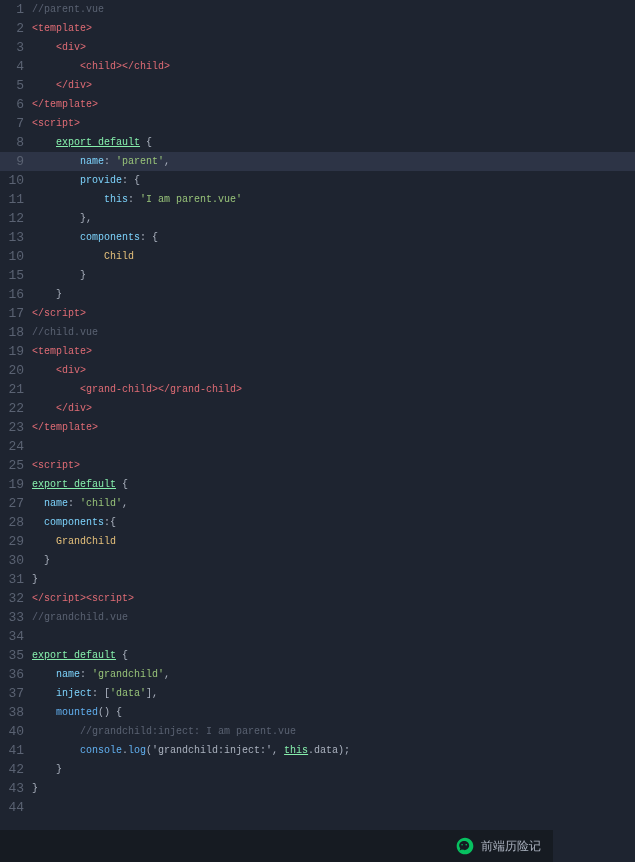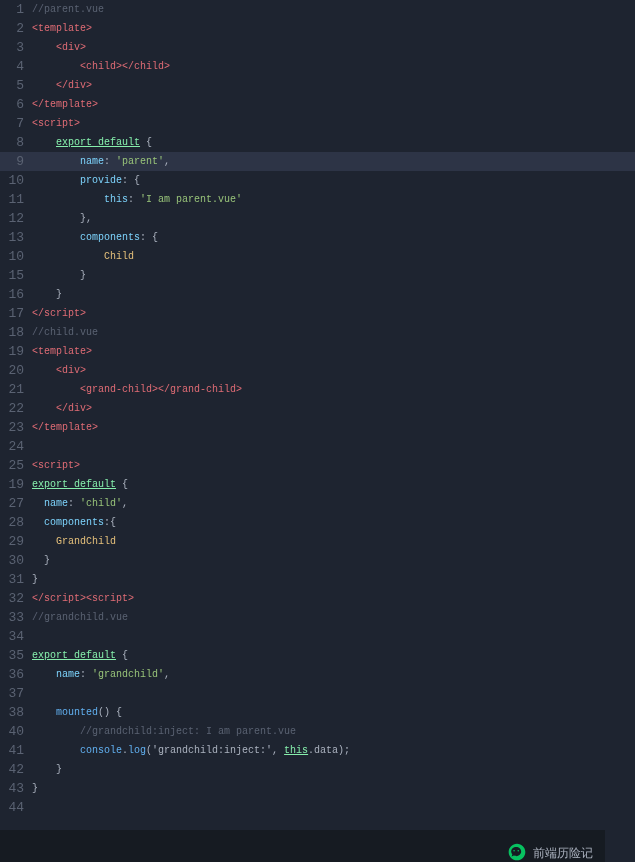--- a/index.html
+++ b/index.html
@@ -57,25 +57,25 @@
     .c-comment { color: #5a6272; }
     .c-keyword { color: #86efac; text-decoration: underline; }
     .c-property { color: #7dd3fc; }
     .c-value { color: #e5c07b; }
     .c-white { color: #abb2bf; }
     .c-red { color: #e06c75; }
     .c-green { color: #98c379; }
     .c-blue { color: #61afef; }
 
     .footer {
-      width: 605px;
+      width: 553px;
       height: 32px;
       background-color: #161b22;
       display: flex;
-      align-items: flex-end;
+      align-items: center;
       justify-content: flex-end;
       padding-right: 12px;
       gap: 6px;
     }
 
     .footer-text {
       color: #abb2bf;
       font-family: sans-serif;
       font-size: 12px;
     }
@@ -228,20 +228,21 @@
     <div class="code-line">
       <span class="line-number">35</span>
       <span class="line-content"><span class="c-keyword">export </span><span class="c-keyword">default</span><span class="c-white"> {</span></span>
     </div>
     <div class="code-line">
       <span class="line-number">36</span>
       <span class="line-content"><span class="c-white">    </span><span class="c-property">name</span><span class="c-white">: </span><span class="c-green">'grandchild'</span><span class="c-white">,</span></span>
     </div>
     <div class="code-line">
       <span class="line-number">37</span>
+      <span class="line-content"><span class="c-white">    </span><span class="c-property">inject</span><span class="c-white">: [</span><span class="c-green">'data'</span><span class="c-white">],</span></span>
     </div>
     <div class="code-line">
       <span class="line-number">38</span>
       <span class="line-content"><span class="c-white">    </span><span class="c-blue">mounted</span><span class="c-white">() {</span></span>
     </div>
     <div class="code-line">
       <span class="line-number">40</span>
       <span class="line-content"><span class="c-white">        </span><span class="c-comment">//grandchild:inject: I am parent.vue</span></span>
     </div>
     <div class="code-line">

